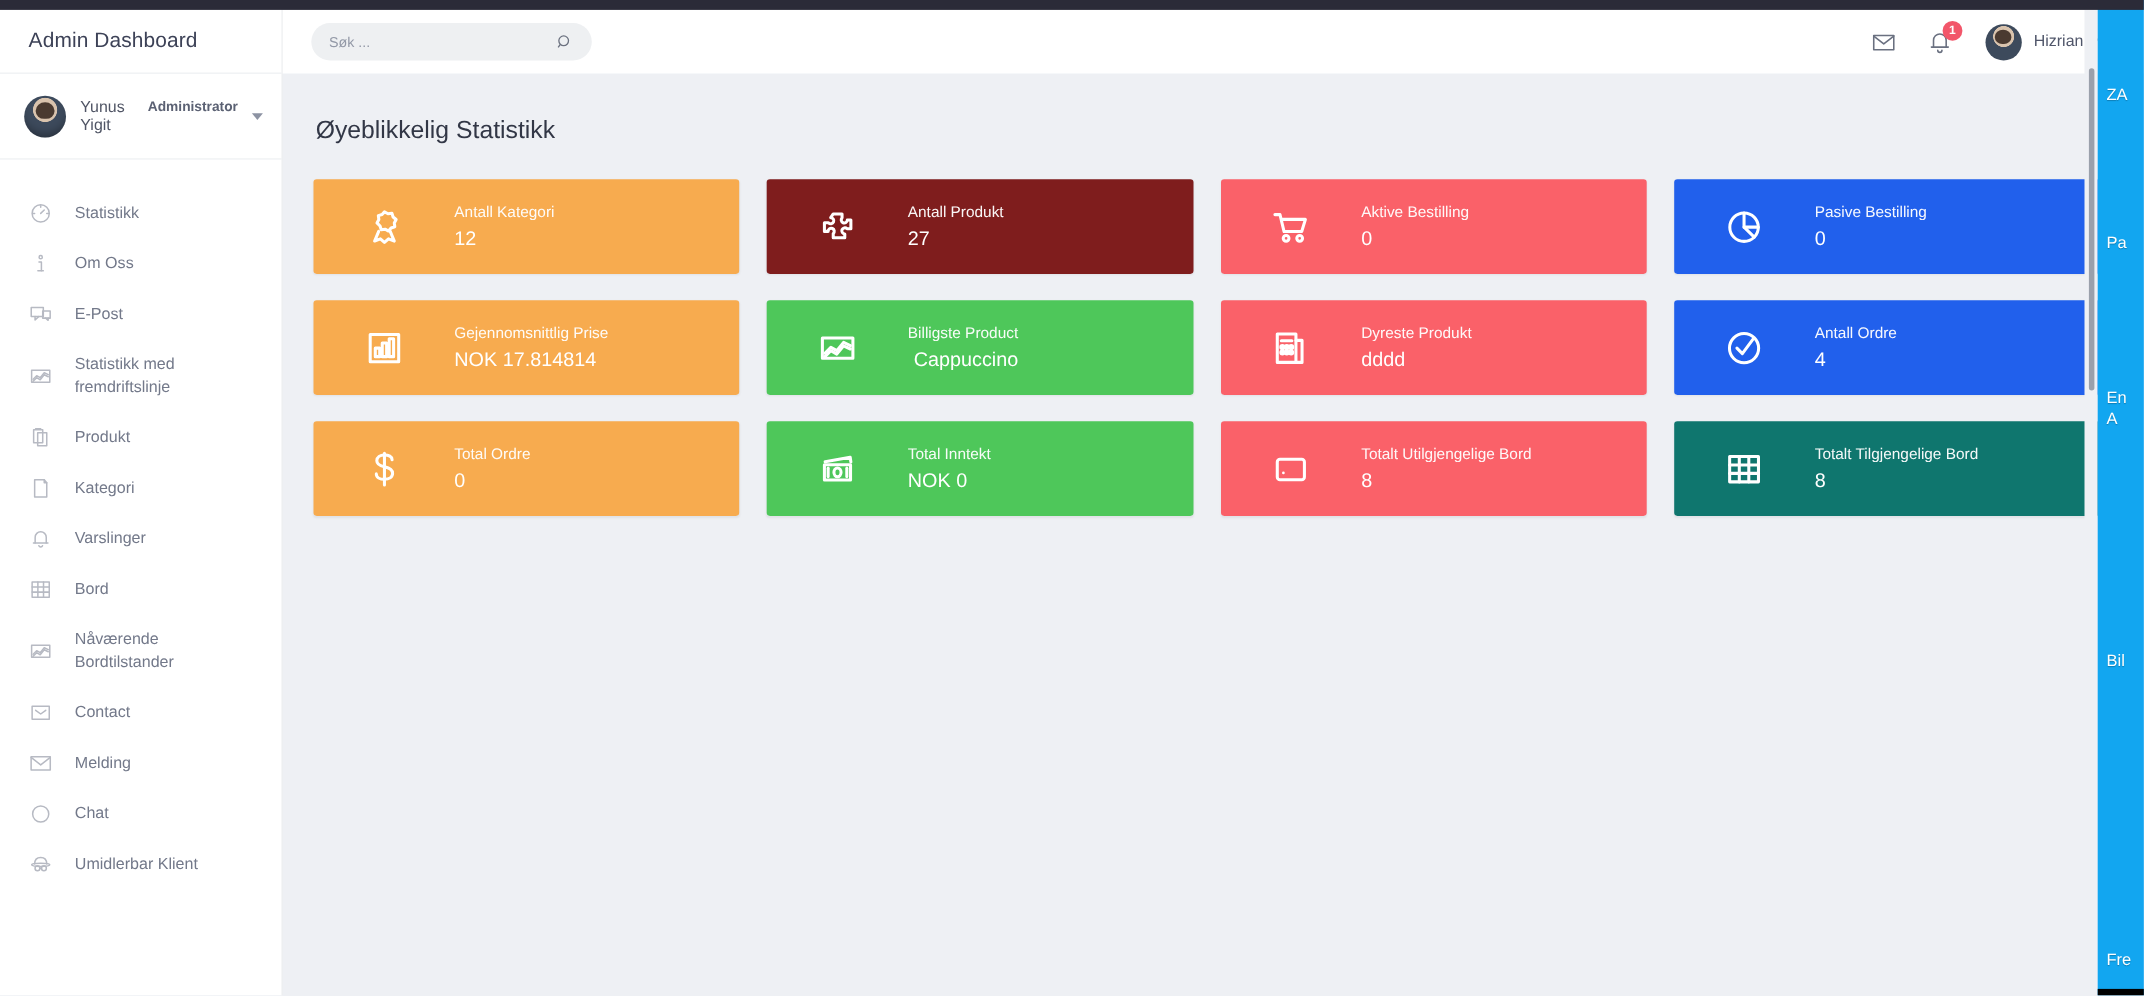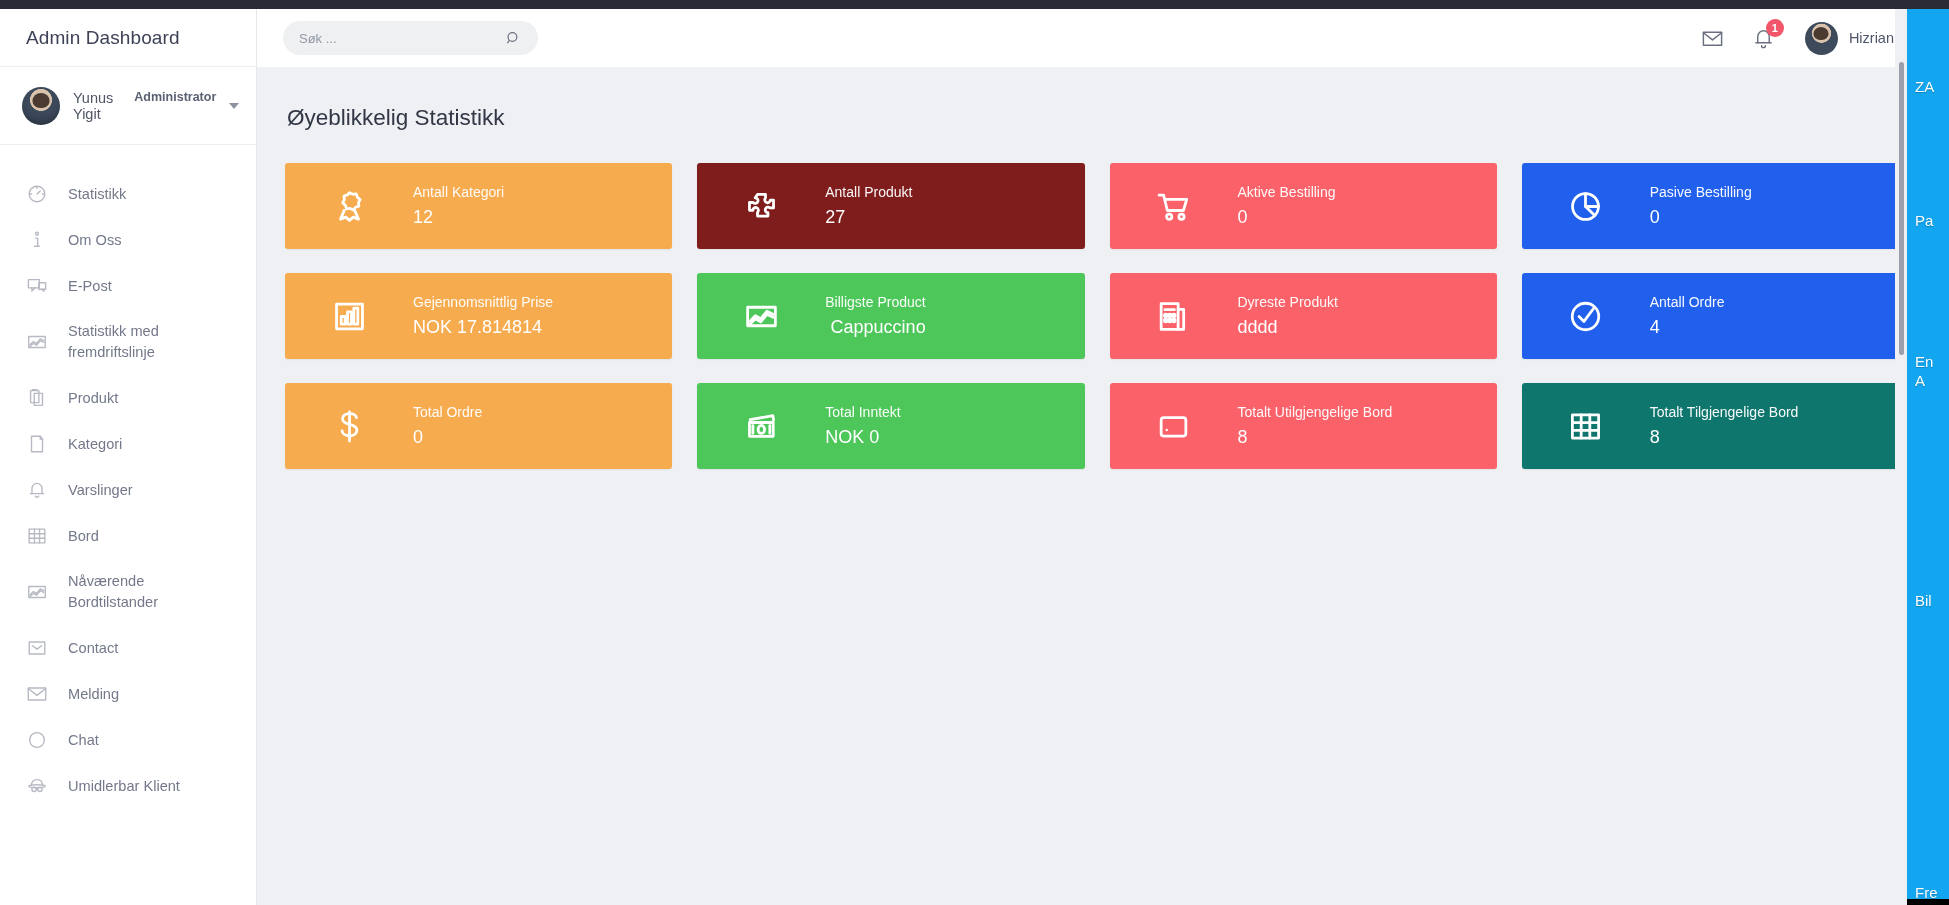--- a/index.html
+++ b/index.html
@@ -519,15 +519,15 @@
 
   <div class="scrollbar-track"></div>
   <div class="scrollbar-thumb"></div>
 
   <div class="right-panel" id="rightPanel">
       <span class="rp-item" style="top: 78px;">ZA</span>
       <span class="rp-item" style="top: 212px;">Pa</span>
       <span class="rp-item" style="top: 332px; margin-top: 21px;">En</span>
       <span class="rp-item" style="top: 372px;">A</span>
       <span class="rp-item" style="top: 592px;">Bil</span>
-      <span class="rp-item" style="top: 884px;">Fre</span>
+      <span class="rp-item" style="top: 864px;">Fre</span>
     </div>
 </div>
 
 </body></html>

